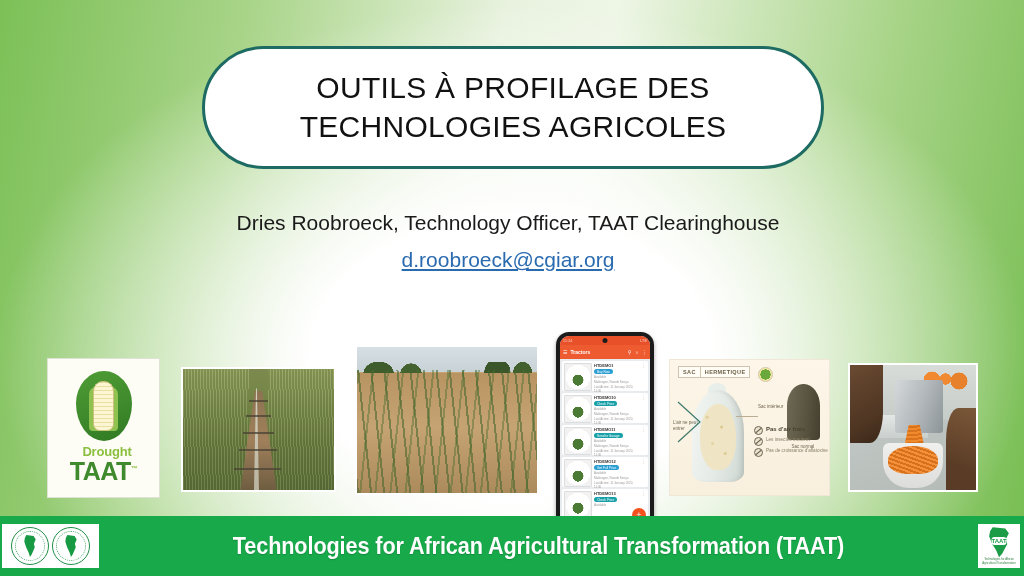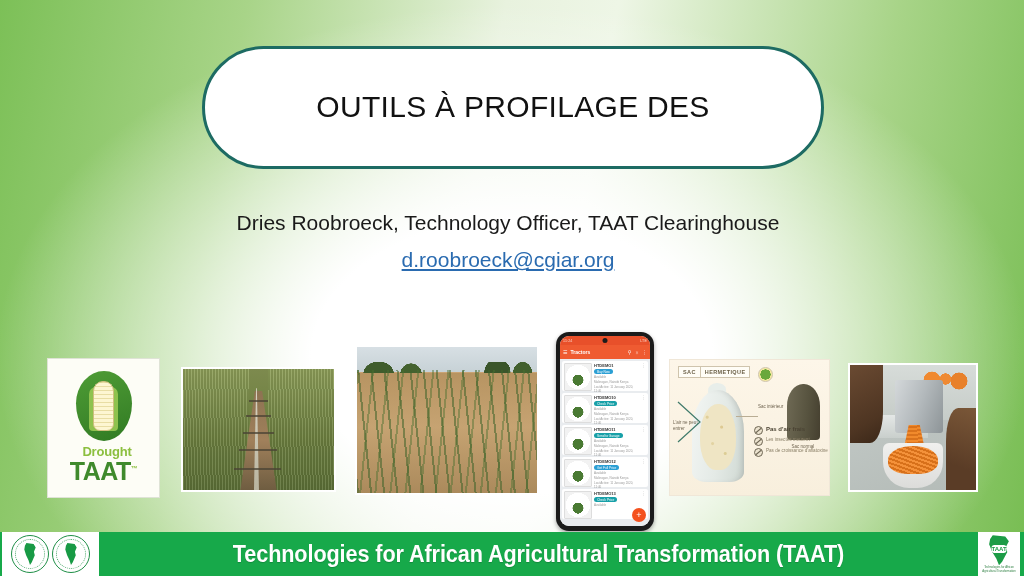--- a/index.html
+++ b/index.html
@@ -326,21 +326,21 @@
     background: repeating-linear-gradient(20deg, #f4913a 0 2px, #d7701a 2px 4px);
   }
   .ofsp-table {
     position: absolute; left: 6%; top: 40%; width: 56%; height: 18%;
     background: linear-gradient(180deg, #e4e7e6, #c9cfcc);
   }
 
   
   #banner {
     position: absolute; left: 0; bottom: 0;
-    width: 1024px; height: 44px;
+    width: 1024px; height: 60px;
     background: #17a94a;
     display: flex; align-items: center;
   }
   #banner-logo-left {
     width: 97px; height: 44px; margin-left: 2px;
     background: #ffffff;
     display: flex; align-items: center; justify-content: center; gap: 3px;
     flex: none;
   }
   .africa-circle {
@@ -393,20 +393,21 @@
   }
   #taat-sub { font-size: 2.8px; color: #2a7d3e; text-align: center; line-height: 1.15; margin-top: 1px; }
 </style>
 </head>
 <body>
 
 <div id="slide">
 
   <div id="title-pill">
     <div class="title-line">OUTILS À PROFILAGE DES</div>
+    <div class="title-line">TECHNOLOGIES AGRICOLES</div>
   </div>
 
   <div id="subtitle-block">
     <div class="sub-line">Dries Roobroeck, Technology Officer, TAAT Clearinghouse</div>
     <div>
       <span class="sub-email">d.roobroeck@cgiar.org</span>
     </div>
   </div>
 
   <div class="frame" id="img-tego">

